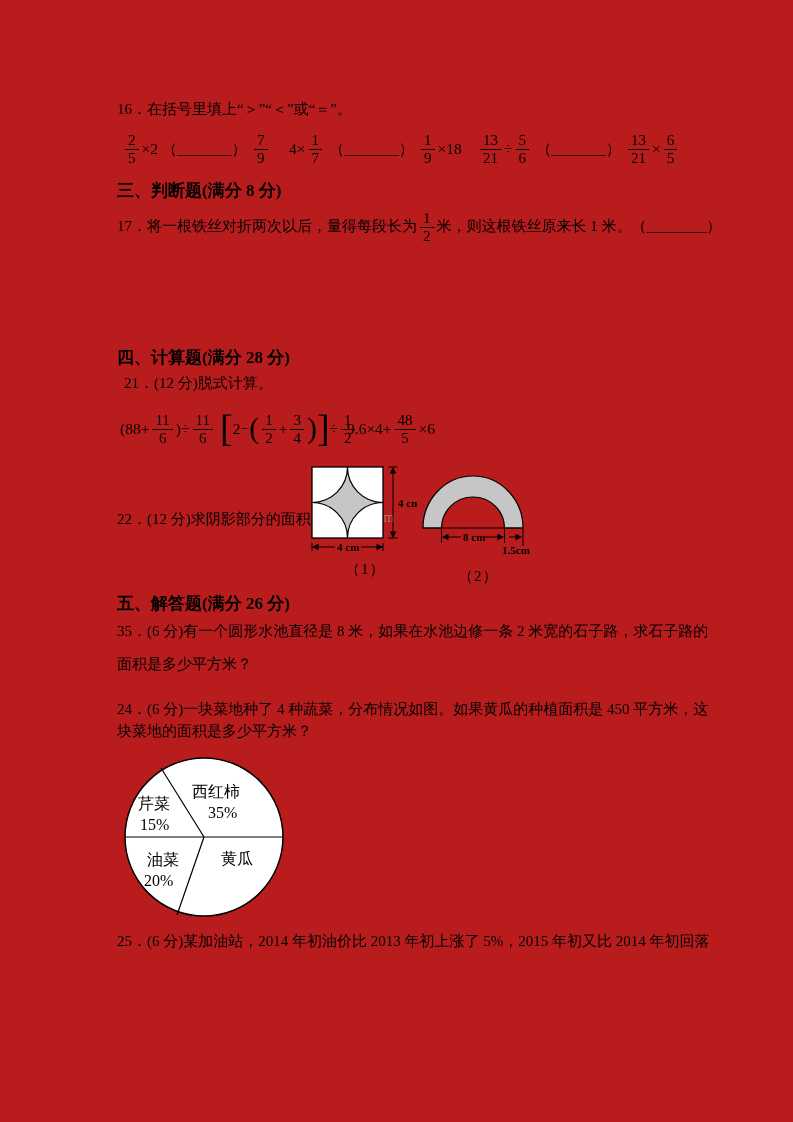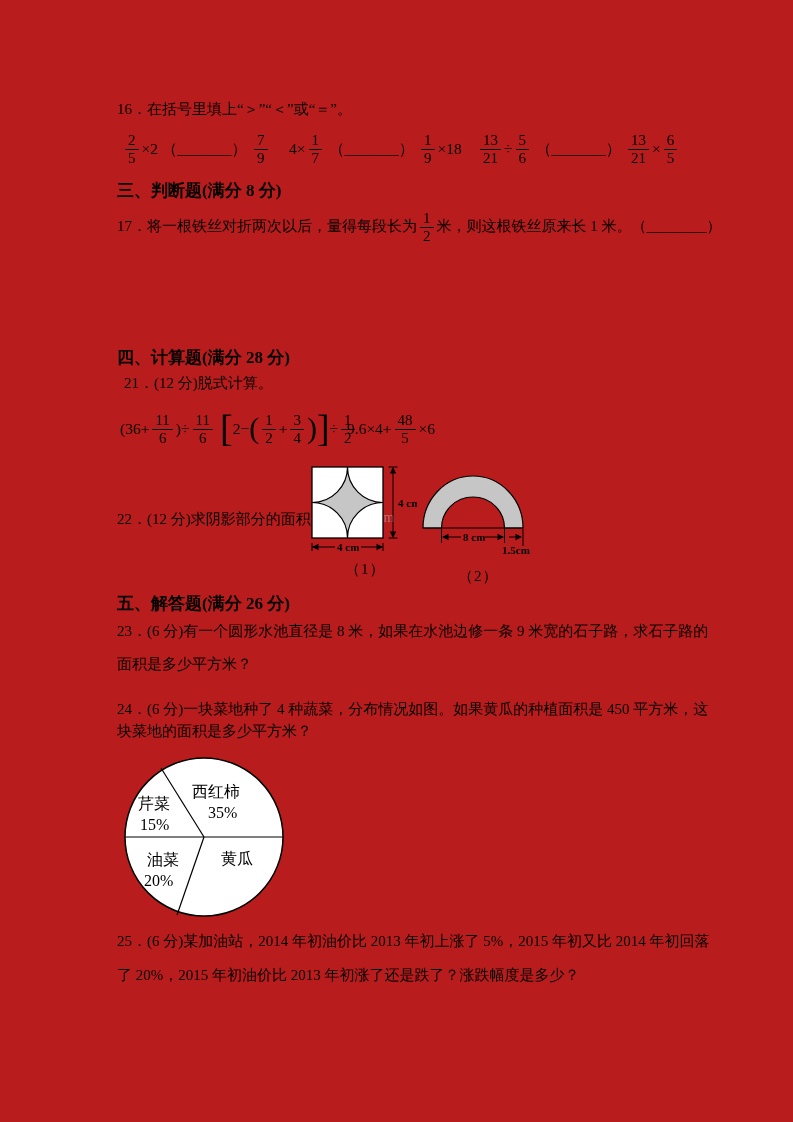--- a/index.html
+++ b/index.html
@@ -32,21 +32,21 @@
   <div class="mathrow" style="left:289px;top:128px;height:42px;"><span>4×</span><span class="frac"><span class="num">1</span><span class="den">7</span></span><span> （_______） </span><span class="frac"><span class="num">1</span><span class="den">9</span></span><span>×18</span></div>
   <div class="mathrow" style="left:477px;top:128px;height:42px;"><span class="frac"><span class="num">13</span><span class="den">21</span></span><span>÷</span><span class="frac"><span class="num">5</span><span class="den">6</span></span><span> （_______） </span><span class="frac"><span class="num">13</span><span class="den">21</span></span><span>×</span><span class="frac"><span class="num">6</span><span class="den">5</span></span></div>
 
   <div class="abs heading" style="left:117px;top:179px;">三、判断题(满分 8 分)</div>
 
   <div class="mathrow cjk" style="left:117px;top:206px;height:42px;font-size:15px;"><span>17．将一根铁丝对折两次以后，量得每段长为</span><span class="frac"><span class="num">1</span><span class="den">2</span></span><span>米，则这根铁丝原来长 1 米。（________）</span></div>
 
   <div class="abs heading" style="left:117px;top:346px;">四、计算题(满分 28 分)</div>
 
   <div class="abs cjk" style="left:104px;top:374px;margin-left:20px;">21．(12 分)脱式计算。</div>
-  <div class="mathrow" style="left:120px;top:406px;height:46px;"><span>(36+</span><span class="frac"><span class="num">11</span><span class="den">6</span></span><span>)÷</span><span class="frac"><span class="num">11</span><span class="den">6</span></span></div>
+  <div class="mathrow" style="left:120px;top:406px;height:46px;"><span>(88+</span><span class="frac"><span class="num">11</span><span class="den">6</span></span><span>)÷</span><span class="frac"><span class="num">11</span><span class="den">6</span></span></div>
   <div class="mathrow" style="left:220px;top:406px;height:46px;"><span class="big" style="font-size: 38px;">[</span><span>2−</span><span class="big" style="font-size: 30px;">(</span><span class="frac"><span class="num">1</span><span class="den">2</span></span><span>+</span><span class="frac"><span class="num">3</span><span class="den">4</span></span><span class="big" style="font-size: 30px;">)</span><span class="big" style="font-size: 38px;">]</span><span>÷</span><span class="frac"><span class="num">1</span><span class="den">2</span></span></div>
   <div class="mathrow" style="left:347px;top:406px;height:46px;font-family:Liberation Serif, serif;"><span>9.6×4+</span><span class="frac"><span class="num">48</span><span class="den">5</span></span><span>×6</span></div>
 
   <div class="abs cjk" style="left:117px;top:510px;">22．(12 分)求阴影部分的面积.</div>
   <div class="abs watermark" style="left:318px;top:510px;">Jyeoo.com</div>
 
   <svg class="abs" style="left:305px;top:460px;" width="112" height="100">
     <rect x="7" y="7" width="71" height="71" fill="#ffffff" stroke="#000" stroke-width="1.3"></rect>
     <line x1="7" y1="42.5" x2="78" y2="42.5" stroke="#000" stroke-width="1"></line>
     <path d="M42.5,7 A35.5,35.5 0 0 0 78,42.5 A35.5,35.5 0 0 0 42.5,78 A35.5,35.5 0 0 0 7,42.5 A35.5,35.5 0 0 0 42.5,7 Z" fill="#c6c6c6" stroke="#000" stroke-width="1.2"></path>
@@ -79,35 +79,34 @@
     <line x1="95" y1="75" x2="102" y2="75" stroke="#000" stroke-width="1"></line>
     <path d="M108,75 l-6.5,-3.2 v6.4 z" fill="#000"></path>
     <text x="88" y="92" class="dimlabel">1.5cm</text>
   </svg>
 
   <div class="abs caption" style="left:345px;top:560px;">（1）</div>
   <div class="abs caption" style="left:458px;top:567px;">（2）</div>
 
   <div class="abs heading" style="left:117px;top:592px;">五、解答题(满分 26 分)</div>
 
-  <div class="abs cjk" style="left:117px;top:622px;">23．(6 分)有一个圆形水池直径是 8 米，如果在水池边修一条 9 米宽的石子路，求石子路的</div>
+  <div class="abs cjk" style="left:117px;top:622px;">35．(6 分)有一个圆形水池直径是 8 米，如果在水池边修一条 2 米宽的石子路，求石子路的</div>
   <div class="abs cjk" style="left:117px;top:655px;">面积是多少平方米？</div>
   <div class="abs cjk" style="left:117px;top:689px;margin-top:11px;">24．(6 分)一块菜地种了 4 种蔬菜，分布情况如图。如果黄瓜的种植面积是 450 平方米，这</div>
   <div class="abs cjk" style="left:117px;top:722px;text-align:right;">块菜地的面积是多少平方米？</div>
 
   <svg class="abs" style="left:118px;top:752px;" width="180" height="172">
     <circle cx="86" cy="85" r="79" fill="#ffffff" stroke="#000" stroke-width="1.5"></circle>
     <line x1="7" y1="85" x2="165" y2="85" stroke="#000" stroke-width="1.2"></line>
     <line x1="86" y1="85" x2="43" y2="16" stroke="#000" stroke-width="1.2"></line>
     <line x1="86" y1="85" x2="59" y2="163" stroke="#000" stroke-width="1.2"></line>
     <text x="74" y="45" class="pielabel">西红柿</text>
     <text x="90" y="66" class="pielabel">35%</text>
     <text x="20" y="57" class="pielabel">芹菜</text>
     <text x="22" y="78" class="pielabel">15%</text>
     <text x="29" y="113" class="pielabel">油菜</text>
     <text x="26" y="134" class="pielabel">20%</text>
     <text x="103" y="112" class="pielabel">黄瓜</text>
   </svg>
 
   <div class="abs cjk" style="left:117px;top:932px;">25．(6 分)某加油站，2014 年初油价比 2013 年初上涨了 5%，2015 年初又比 2014 年初回落</div>
-  <div class="abs cjk" style="left:117px;top:966px;">了 20%，2015 年初油价比 2013 年初涨了还是跌了？涨跌幅度是多少？</div>
 
 </div>
 
 </body></html>

